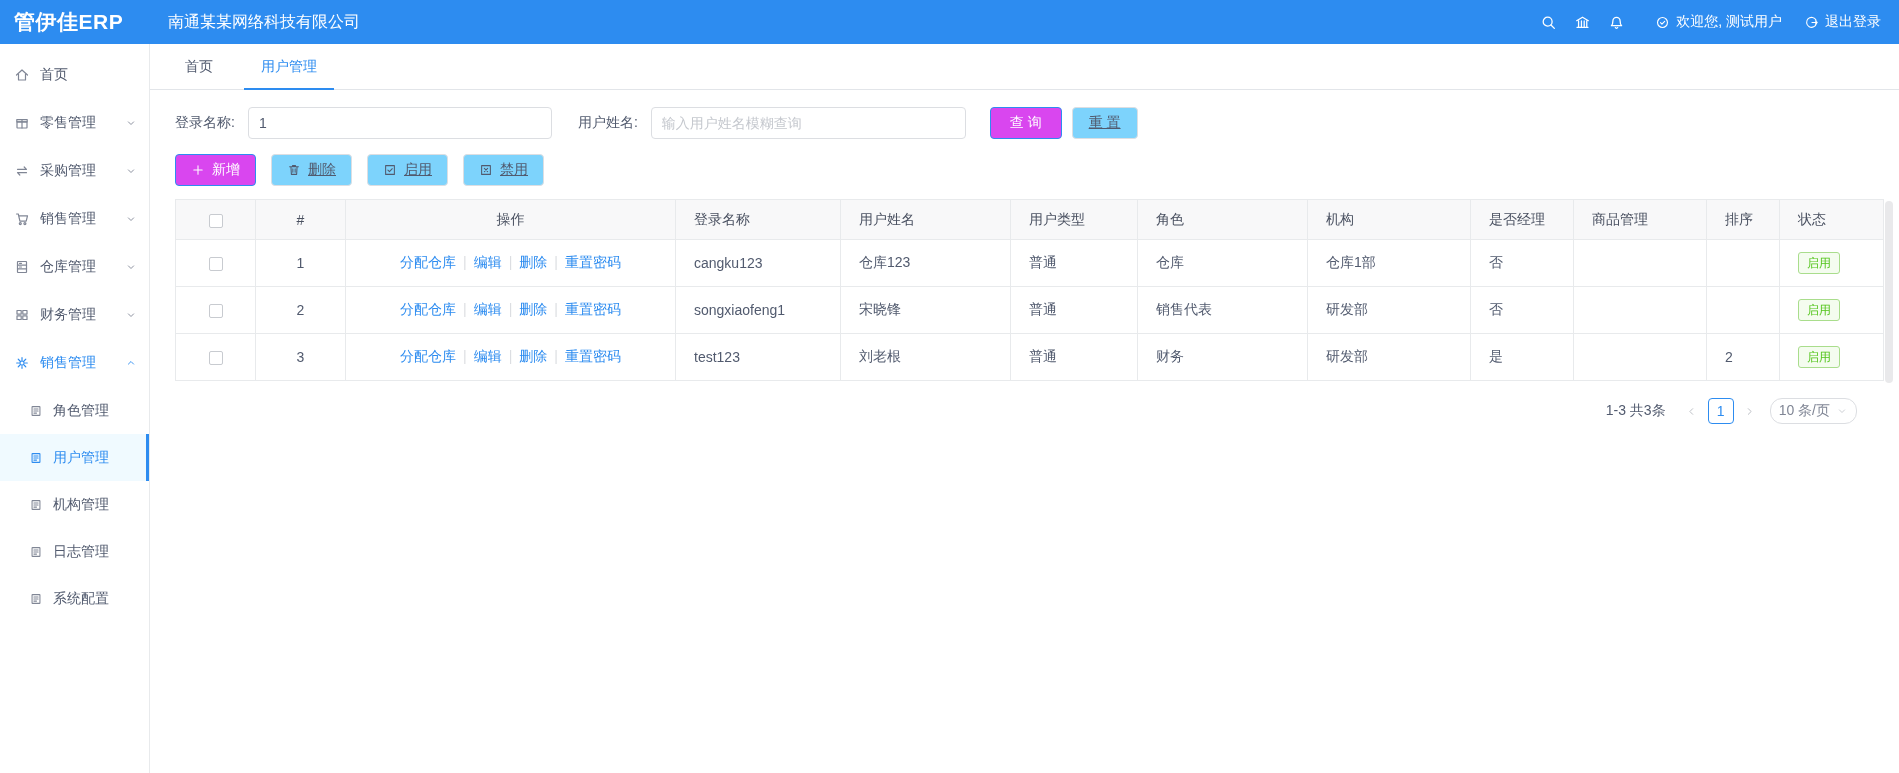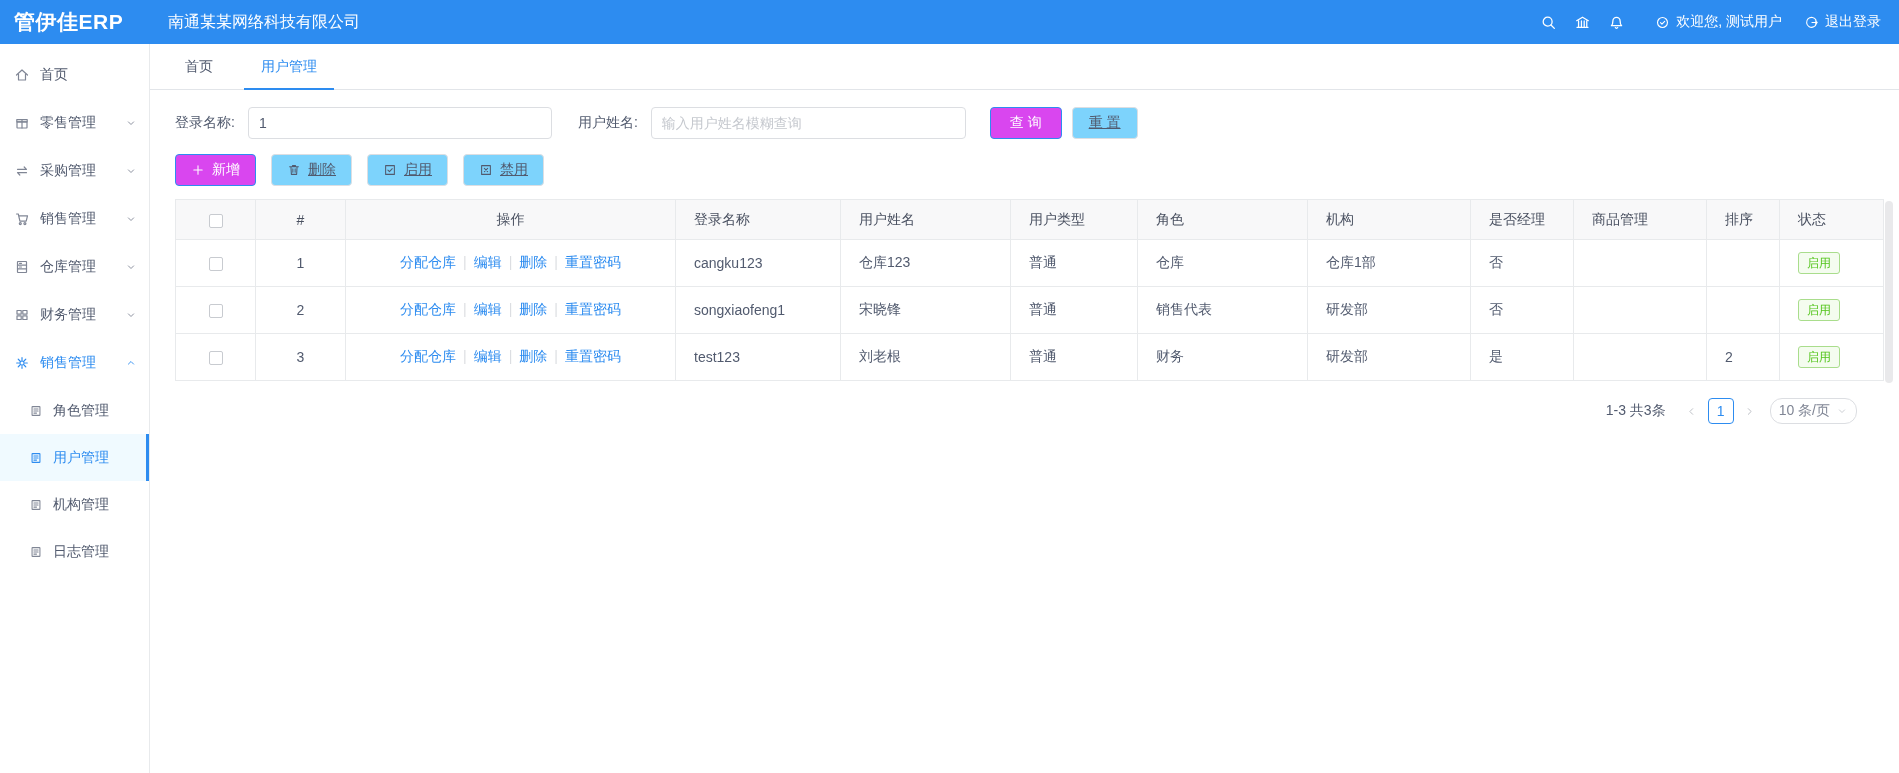--- a/index.html
+++ b/index.html
@@ -258,20 +258,29 @@
         <span class="menu-label">机构管理</span>
       </div>
       <div class="menu-item sub">
         <span class="mi">
           <svg width="14" height="14" viewBox="0 0 16 16" fill="none" stroke="currentColor" stroke-width="1.2" stroke-linecap="round" stroke-linejoin="round">
             <rect x="3.5" y="3" width="9" height="10" rx="0.5"></rect>
             <path d="M5.6 5.6h4.8M5.6 8h4.8M5.6 10.4h3"></path>
           </svg>
         </span>
         <span class="menu-label">日志管理</span>
+      </div>
+      <div class="menu-item sub">
+        <span class="mi">
+          <svg width="14" height="14" viewBox="0 0 16 16" fill="none" stroke="currentColor" stroke-width="1.2" stroke-linecap="round" stroke-linejoin="round">
+            <rect x="3.5" y="3" width="9" height="10" rx="0.5"></rect>
+            <path d="M5.6 5.6h4.8M5.6 8h4.8M5.6 10.4h3"></path>
+          </svg>
+        </span>
+        <span class="menu-label">系统配置</span>
       </div>
     </div>
 
   <div class="main">
     <div class="tabbar">
       <div class="tab">
         <span>首页</span>
       </div>
       <div class="tab active">
         <span>用户管理</span>

